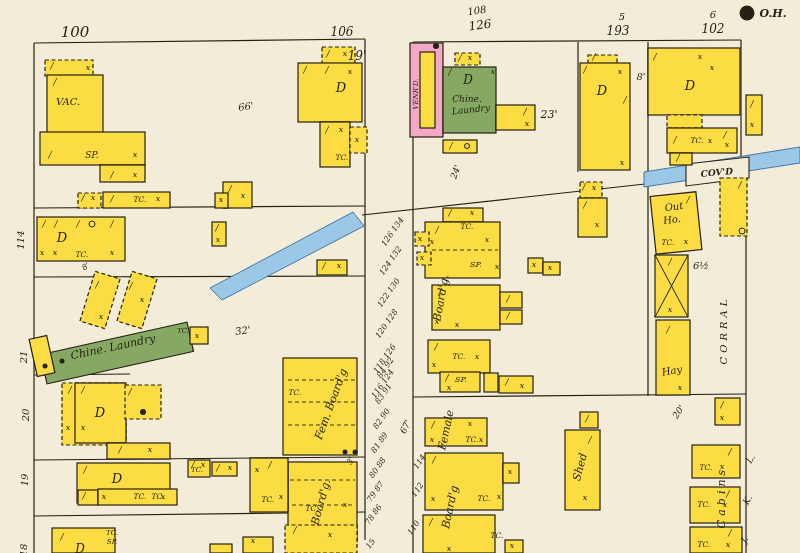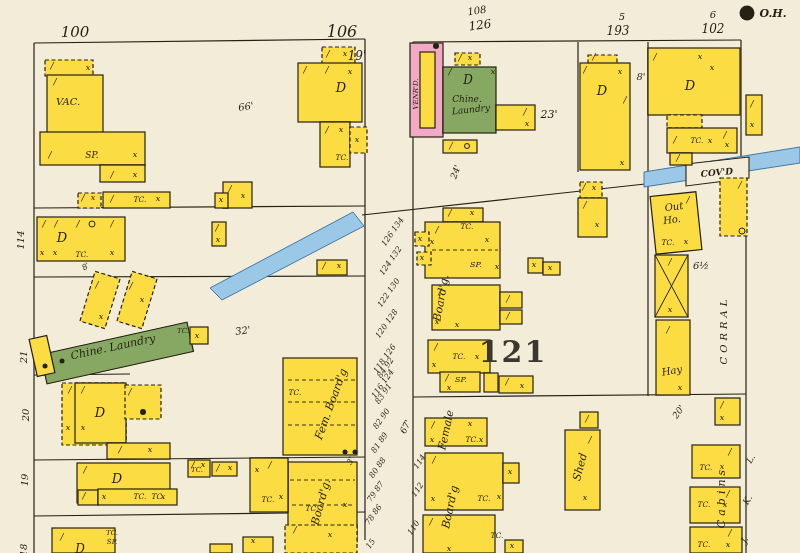--- a/index.html
+++ b/index.html
@@ -142,21 +142,21 @@
         <circle cx="62" cy="361" r="2.5" fill="#262115"></circle>
         <circle cx="345" cy="452" r="2.5" fill="#262115"></circle>
         <circle cx="355" cy="452" r="2.5" fill="#262115"></circle>
         <circle cx="92" cy="224" r="3" fill="none" stroke="#262115" stroke-width="1"></circle>
         <circle cx="467" cy="146" r="2.5" fill="none" stroke="#262115" stroke-width="1"></circle>
         <circle cx="742" cy="231" r="3" fill="none" stroke="#262115" stroke-width="1"></circle>
       </g>
   </svg>
   <div id="labels-layer">
       <span class="lbl" style="left: 75px; top: 32px; font-size: 15px; transform: translate(-50%, -50%) rotate(0deg);">100</span>
-      <span class="lbl" style="left: 342px; top: 32px; font-size: 16px; transform: translate(-50%, -50%) rotate(0deg);">106</span>
+      <span class="lbl" style="left: 342px; top: 32px; font-size: 12px; transform: translate(-50%, -50%) rotate(0deg);">106</span>
       <span class="lbl" style="left: 357px; top: 44px; font-size: 12px; transform: translate(-50%, -50%) rotate(0deg); margin-top: 12px;">19'</span>
       <span class="lbl" style="left: 477px; top: 11px; font-size: 10px; transform: translate(-50%, -50%) rotate(-8deg);">108</span>
       <span class="lbl" style="left: 480px; top: 25px; font-size: 12px; transform: translate(-50%, -50%) rotate(-8deg);">126</span>
       <span class="lbl" style="left: 622px; top: 17px; font-size: 10px; transform: translate(-50%, -50%) rotate(0deg);">5</span>
       <span class="lbl" style="left: 618px; top: 31px; font-size: 12px; transform: translate(-50%, -50%) rotate(0deg);">193</span>
       <span class="lbl" style="left: 713px; top: 15px; font-size: 10px; transform: translate(-50%, -50%) rotate(0deg);">6</span>
       <span class="lbl" style="left: 713px; top: 29px; font-size: 12px; transform: translate(-50%, -50%) rotate(0deg);">102</span>
       <span class="lbl bold" style="left: 773px; top: 13px; font-size: 11px; transform: translate(-50%, -50%) rotate(0deg);">O.H.</span>
       <span class="lbl" style="left: 246px; top: 107px; font-size: 10px; transform: translate(-50%, -50%) rotate(-8deg);">66'</span>
       <span class="lbl" style="left: 549px; top: 114px; font-size: 11px; transform: translate(-50%, -50%) rotate(0deg);">23'</span>
@@ -183,21 +183,20 @@
       <span class="lbl" style="left: 418px; top: 490px; font-size: 8px; transform: translate(-50%, -50%) rotate(-55deg);">112</span>
       <span class="lbl" style="left: 414px; top: 528px; font-size: 8px; transform: translate(-50%, -50%) rotate(-55deg);">110</span>
       <span class="lbl" style="left: 386px; top: 368px; font-size: 8px; transform: translate(-50%, -50%) rotate(-55deg);">84 92</span>
       <span class="lbl" style="left: 384px; top: 394px; font-size: 8px; transform: translate(-50%, -50%) rotate(-55deg);">83 91</span>
       <span class="lbl" style="left: 382px; top: 419px; font-size: 8px; transform: translate(-50%, -50%) rotate(-55deg);">82 90</span>
       <span class="lbl" style="left: 380px; top: 443px; font-size: 8px; transform: translate(-50%, -50%) rotate(-55deg);">81 89</span>
       <span class="lbl" style="left: 378px; top: 468px; font-size: 8px; transform: translate(-50%, -50%) rotate(-55deg);">80 88</span>
       <span class="lbl" style="left: 376px; top: 492px; font-size: 8px; transform: translate(-50%, -50%) rotate(-55deg);">79 87</span>
       <span class="lbl" style="left: 374px; top: 515px; font-size: 8px; transform: translate(-50%, -50%) rotate(-55deg);">78 86</span>
       <span class="lbl" style="left: 371px; top: 544px; font-size: 8px; transform: translate(-50%, -50%) rotate(-55deg);">15</span>
-      <span class="lbl big" style="left: 513px; top: 352px; font-size: 30px; transform: translate(-50%, -50%) rotate(0deg);">121</span>
       <span class="lbl" style="left: 68px; top: 102px; font-size: 10px; transform: translate(-50%, -50%) rotate(0deg);">VAC.</span>
       <span class="lbl" style="left: 92px; top: 155px; font-size: 9px; transform: translate(-50%, -50%) rotate(0deg);">SP.</span>
       <span class="lbl" style="left: 62px; top: 237px; font-size: 13px; transform: translate(-50%, -50%) rotate(0deg);">D</span>
       <span class="lbl" style="left: 100px; top: 412px; font-size: 13px; transform: translate(-50%, -50%) rotate(0deg);">D</span>
       <span class="lbl" style="left: 117px; top: 478px; font-size: 13px; transform: translate(-50%, -50%) rotate(0deg);">D</span>
       <span class="lbl" style="left: 341px; top: 87px; font-size: 13px; transform: translate(-50%, -50%) rotate(0deg);">D</span>
       <span class="lbl" style="left: 80px; top: 549px; font-size: 12px; transform: translate(-50%, -50%) rotate(0deg);">D</span>
       <span class="lbl" style="left: 468px; top: 80px; font-size: 12px; transform: translate(-50%, -50%) rotate(0deg);">D</span>
       <span class="lbl" style="left: 602px; top: 90px; font-size: 13px; transform: translate(-50%, -50%) rotate(0deg);">D</span>
       <span class="lbl" style="left: 690px; top: 85px; font-size: 13px; transform: translate(-50%, -50%) rotate(0deg);">D</span>

